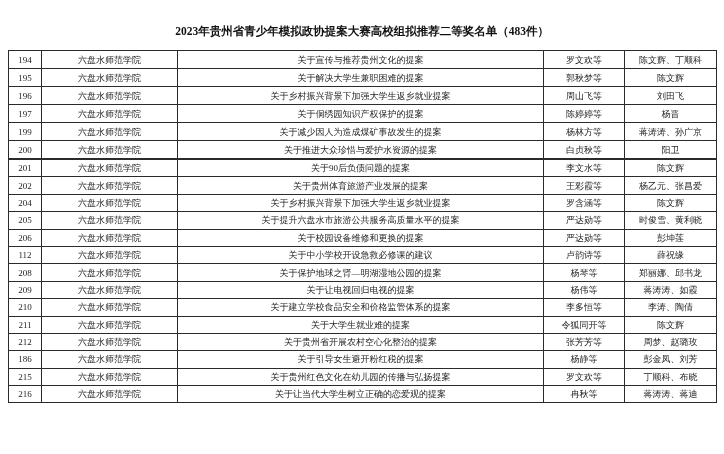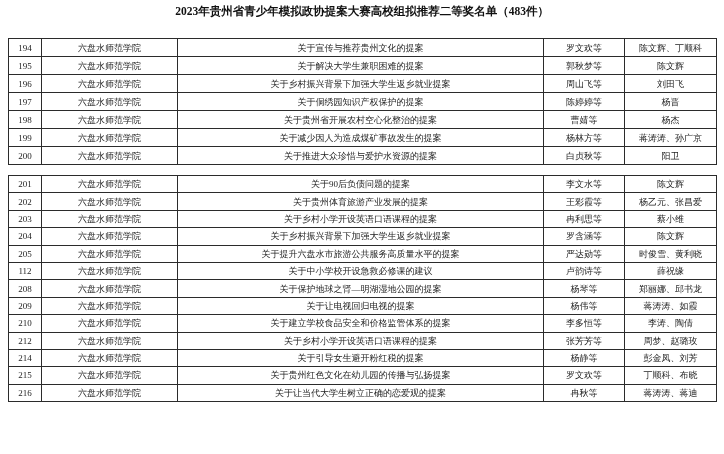--- a/index.html
+++ b/index.html
@@ -3,33 +3,33 @@
 <meta charset="utf-8">
 <style>
   html,body{margin:0;padding:0;}
   body{
     width:724px;height:454px;overflow:hidden;background:#ffffff;
     font-family:"Liberation Serif","DejaVu Serif",serif;color:#1f1f1f;
   }
   .page{width:724px;height:454px;position:relative;}
   .doc-title{
     text-align:center;font-weight:bold;font-size:11.5px;line-height:14px;
-    padding-top:4px;color:#111;
+    padding-top:24px;color:#111;
   }
   table.award{
     border-collapse:collapse;table-layout:fixed;width:708px;margin-left:8px;
   }
   table.award td{
     border:1px solid #2b2b2b;text-align:center;vertical-align:middle;
     font-size:9px;line-height:10px;padding:0 2px;overflow:hidden;white-space:nowrap;
     color:#242424;
   }
-  table.block1{margin-top:20px;}
+  table.block1{margin-top:12px;}
   table.block1 td{height:17px;}
-  table.block2{margin-top:10px;}
+  table.block2{margin-top:0;}
   table.block2 td{height:16.4px;}
   col.c-no{width:33px;}
   col.c-school{width:136px;}
   col.c-title{width:366px;}
   col.c-students{width:81px;}
   col.c-teachers{width:92px;}
 </style>
 </head>
 <body>
 
@@ -67,27 +67,20 @@
           <td>刘田飞</td>
         </tr>
         <tr>
           <td>197</td>
           <td>六盘水师范学院</td>
           <td>关于侗绣园知识产权保护的提案</td>
           <td>陈婷婷等</td>
           <td>杨晋</td>
         </tr>
         <tr>
-          <td>198</td>
-          <td>六盘水师范学院</td>
-          <td>关于贵州省开展农村空心化整治的提案</td>
-          <td>曹婧等</td>
-          <td>杨杰</td>
-        </tr>
-        <tr>
           <td>199</td>
           <td>六盘水师范学院</td>
           <td>关于减少因人为造成煤矿事故发生的提案</td>
           <td>杨林方等</td>
           <td>蒋涛涛、孙广京</td>
         </tr>
         <tr>
           <td>200</td>
           <td>六盘水师范学院</td>
           <td>关于推进大众珍惜与爱护水资源的提案</td>
@@ -114,41 +107,41 @@
           <td>陈文辉</td>
         </tr>
         <tr>
           <td>202</td>
           <td>六盘水师范学院</td>
           <td>关于贵州体育旅游产业发展的提案</td>
           <td>王彩霞等</td>
           <td>杨乙元、张昌爱</td>
         </tr>
         <tr>
-          <td>203</td>
-          <td>六盘水师范学院</td>
-          <td>关于乡村小学开设英语口语课程的提案</td>
-          <td>冉利思等</td>
-          <td>蔡小维</td>
-        </tr>
-        <tr>
           <td>204</td>
           <td>六盘水师范学院</td>
           <td>关于乡村振兴背景下加强大学生返乡就业提案</td>
           <td>罗含涵等</td>
           <td>陈文辉</td>
         </tr>
         <tr>
           <td>205</td>
           <td>六盘水师范学院</td>
           <td>关于提升六盘水市旅游公共服务高质量水平的提案</td>
           <td>严达勋等</td>
           <td>时俊雪、黄利晓</td>
         </tr>
         <tr>
+          <td>206</td>
+          <td>六盘水师范学院</td>
+          <td>关于校园设备维修和更换的提案</td>
+          <td>严达勋等</td>
+          <td>彭坤莲</td>
+        </tr>
+        <tr>
           <td>112</td>
           <td>六盘水师范学院</td>
           <td>关于中小学校开设急救必修课的建议</td>
           <td>卢韵诗等</td>
           <td>薛祝缘</td>
         </tr>
         <tr>
           <td>208</td>
           <td>六盘水师范学院</td>
           <td>关于保护地球之肾—明湖湿地公园的提案</td>
@@ -163,28 +156,35 @@
           <td>蒋涛涛、如霞</td>
         </tr>
         <tr>
           <td>210</td>
           <td>六盘水师范学院</td>
           <td>关于建立学校食品安全和价格监管体系的提案</td>
           <td>李多恒等</td>
           <td>李涛、陶倩</td>
         </tr>
         <tr>
+          <td>211</td>
+          <td>六盘水师范学院</td>
+          <td>关于大学生就业难的提案</td>
+          <td>令狐同开等</td>
+          <td>陈文辉</td>
+        </tr>
+        <tr>
           <td>212</td>
           <td>六盘水师范学院</td>
-          <td>关于乡村小学开设英语口语课程的提案</td>
+          <td>关于贵州省开展农村空心化整治的提案</td>
           <td>张芳芳等</td>
           <td>周梦、赵璐玫</td>
         </tr>
         <tr>
-          <td>214</td>
+          <td>186</td>
           <td>六盘水师范学院</td>
           <td>关于引导女生避开粉红税的提案</td>
           <td>杨静等</td>
           <td>彭金凤、刘芳</td>
         </tr>
         <tr>
           <td>215</td>
           <td>六盘水师范学院</td>
           <td>关于贵州红色文化在幼儿园的传播与弘扬提案</td>
           <td>罗文欢等</td>

